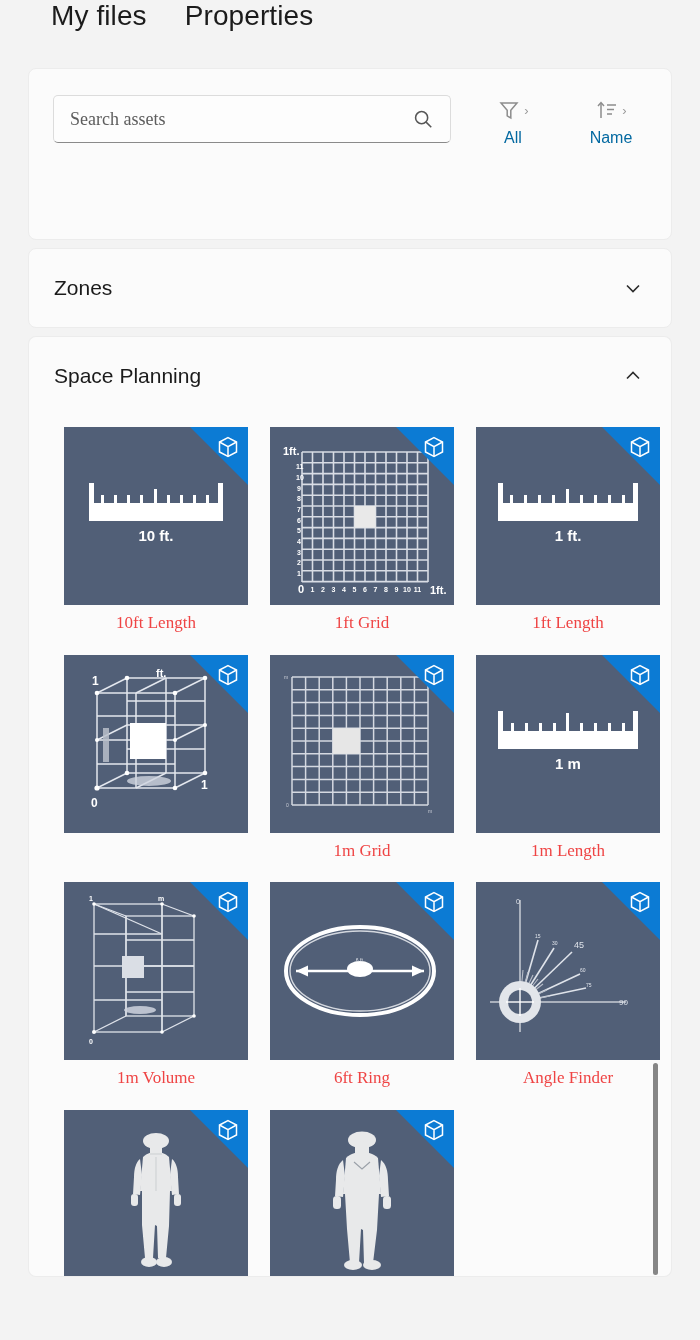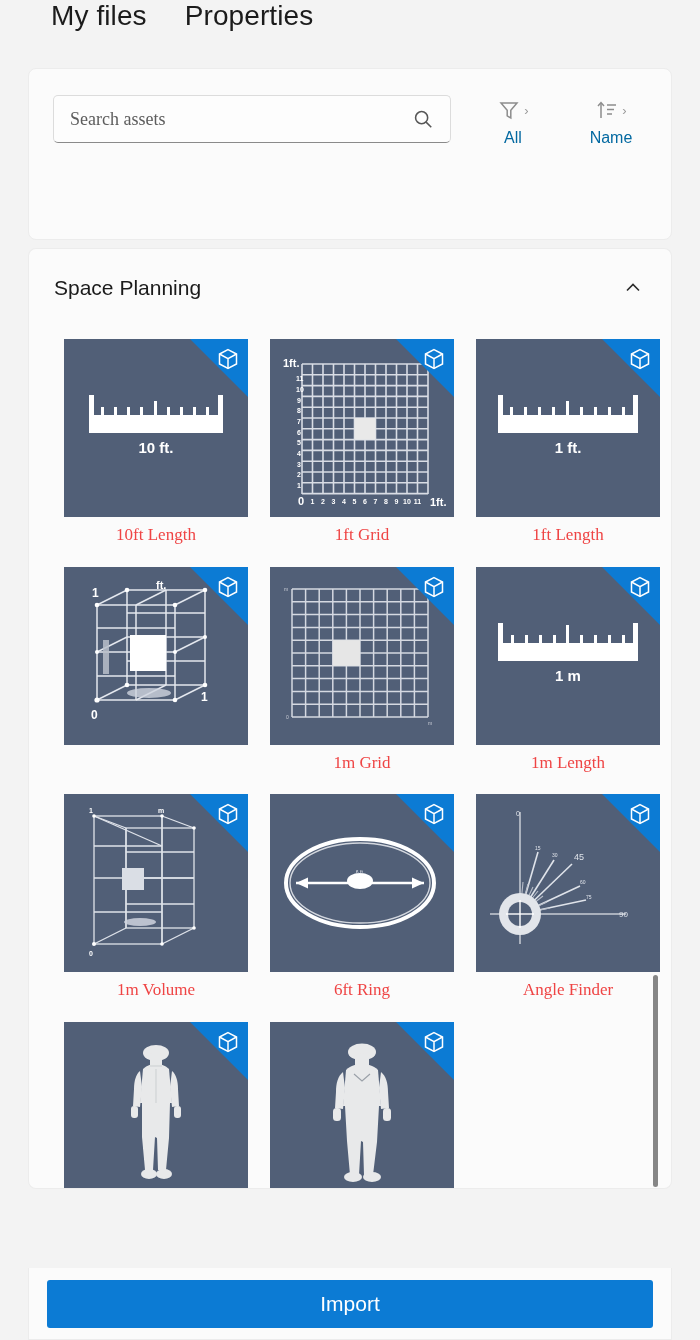--- a/index.html
+++ b/index.html
@@ -244,20 +244,30 @@
               <line x1="12" y1="16" x2="17" y2="16"></line>
             </svg>
           </span>
           <span class="chev-right">›</span>
         </span>
         <span class="ta-label">Name</span>
       </div>
     </div>
   </div>
 
+  <div class="panel">
+    <div class="group-head">
+      <span class="group-title">Zones</span>
+      <span class="group-chev">
+        <svg viewBox="0 0 20 20" width="20" height="20" fill="none" stroke="#2b2b2b" stroke-width="1.6">
+          <polyline points="4,7.5 10,13.5 16,7.5"></polyline>
+        </svg>
+      </span>
+    </div>
+  </div>
 
   <div class="sp-card">
     <div class="group-head">
       <span class="group-title">Space Planning</span>
       <span class="group-chev">
         <svg viewBox="0 0 20 20" width="20" height="20" fill="none" stroke="#2b2b2b" stroke-width="1.6">
           <polyline points="4,12.5 10,6.5 16,12.5"></polyline>
         </svg>
       </span>
     </div>
@@ -710,17 +720,14 @@
 
       </div>
 
     </div>
 
     <div class="scroll-track">
       <div class="scroll-thumb"></div>
     </div>
   </div>
 
-  <div class="import-bar">
-    <button class="import-btn">Import</button>
-  </div>
 
 </div>
 
 </body></html>

